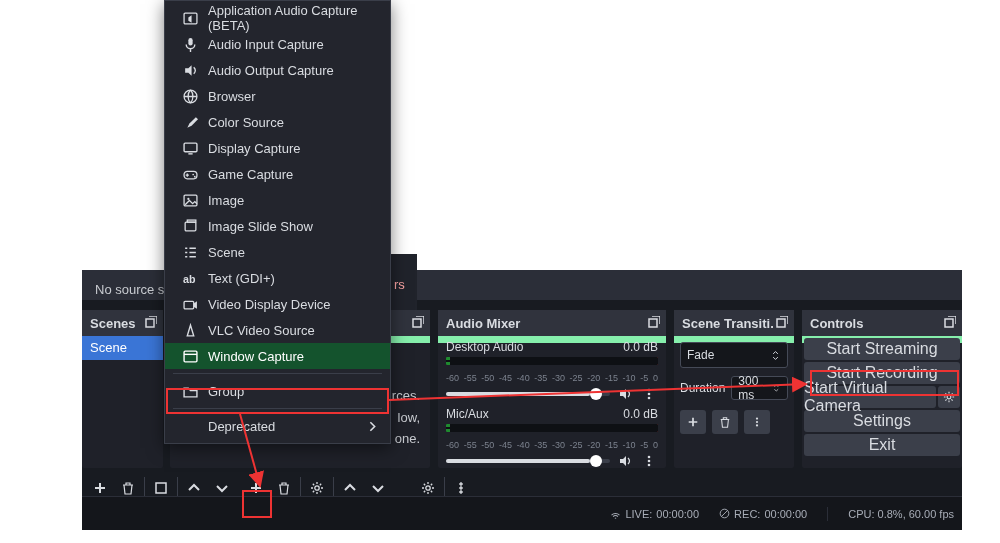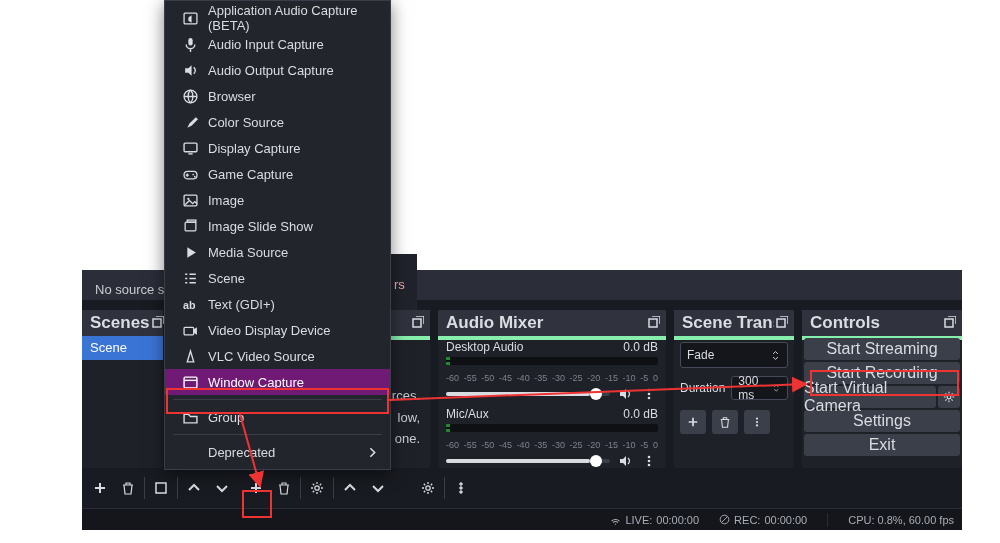--- a/index.html
+++ b/index.html
@@ -8,21 +8,21 @@
 .tabbar{position:absolute;left:0;top:0;width:100%;height:30px;background:#2b2e38;display:flex;align-items:center}
 .tab{padding:16px 12px;color:#fca5a5;font-size:13px}
 .hint{position:absolute;left:13px;top:12px;color:#c8cbd0;font-size:13px}
 
 .dock{position:absolute;top:40px;height:158px;background:#1f2129;border-radius:2px}
 .dock.scenes{left:0;width:81px}
 .dock.sources{left:88px;width:260px}
 .dock.mixer{left:356px;width:228px}
 .dock.trans{left:592px;width:120px}
 .dock.ctrl{left:720px;width:160px}
-.dock-head{height:26px;background:#30333d;display:flex;align-items:center;justify-content:space-between;padding:0 6px 0 8px;font-weight:600;color:#d9dce1;font-size:17px;border-bottom:4px solid #86efac}
+.dock-head{height:26px;background:#30333d;display:flex;align-items:center;justify-content:space-between;padding:0 6px 0 8px;font-weight:600;color:#d9dce1;font-size:13px;border-bottom:7px solid #86efac}
 .dock-body{position:absolute;top:26px;left:0;right:0;bottom:0}
 .pop-icon svg{width:14px;height:14px;stroke:#c8cbd0}
 
 
 .scene-item{background:#3a75d6;color:#fff;height:24px;line-height:24px;padding-left:8px;font-size:13px}
 
 
 .sources-text{font-size:13px;color:#c8cbd0;padding:8px;line-height:1.5}
 .sources-text p{margin:0 0 2px 0}
 
@@ -58,29 +58,29 @@
 .ctrl-row .gear{flex:0 0 22px;width:22px}
 
 
 .bottombar{position:absolute;left:0;bottom:22px;width:100%;height:40px;background:#181b21;display:flex;align-items:center}
 .btn-row{display:flex;align-items:center;gap:0}
 .tb-btn{width:28px;height:30px;display:flex;align-items:center;justify-content:center}
 .tb-btn svg{width:14px;height:14px;fill:#c8cbd0;stroke:#c8cbd0}
 .vsep{width:1px;height:22px;background:#3a3e49;margin:0 2px}
 
 
-.statusbar{position:absolute;left:0;bottom:0;width:100%;height:22px;background:#14161b;border-top:1px solid #2b2e38;display:flex;justify-content:flex-end;align-items:center;gap:20px;padding-right:8px;box-sizing:border-box;font-size:11px;color:#a8adb7}
+.statusbar{position:absolute;left:0;bottom:0;width:100%;height:34px;background:#14161b;border-top:1px solid #2b2e38;display:flex;justify-content:flex-end;align-items:center;gap:20px;padding-right:8px;box-sizing:border-box;font-size:11px;color:#a8adb7}
 .status-item{display:flex;align-items:center;gap:4px}
 .status-item svg{width:11px;height:11px;fill:#7c828e}
 .status-sep{width:1px;height:14px;background:#2b2e38}
 
 
 .ctx{position:absolute;left:164px;top:0;width:225px;background:#23252d;border:1px solid #3a3e49;padding:4px 0;box-shadow:0 4px 16px rgba(0,0,0,.5)}
 .ctx-item{height:26px;display:flex;align-items:center;padding:0 18px;gap:10px;font-size:13px;color:#d9dce1}
-.ctx-item.sel{background:#701a75;color:#fff}
+.ctx-item.sel{background:#14532d;color:#fff}
 .ctx-item svg{width:15px;height:15px;fill:#d9dce1;flex:0 0 15px}
 .ctx-item.sel svg{fill:#fff}
 .ctx-sep{height:1px;background:#3a3e49;margin:4px 8px}
 .ctx-sub{justify-content:flex-start;position:relative}
 .ctx-sub .arrow{position:absolute;right:10px}
 .ctx-sub .spacer{width:15px;flex:0 0 15px}
 
 
 .redbox{position:absolute;border:2px solid #e33;pointer-events:none;box-sizing:border-box}
 .redbox.win{left:166px;top:388px;width:223px;height:26px}
@@ -557,26 +557,20 @@
       <span>Image</span>
     </div>
   <div class="ctx-item">
       <svg viewBox="0 0 14 14">
         <use href="#i-slideshow"></use>
       </svg>
       <span>Image Slide Show</span>
     </div>
   <div class="ctx-item">
       <svg viewBox="0 0 14 14">
-        <use href="#i-play"></use>
-      </svg>
-      <span>Media Source</span>
-    </div>
-  <div class="ctx-item">
-      <svg viewBox="0 0 14 14">
         <use href="#i-list"></use>
       </svg>
       <span>Scene</span>
     </div>
   <div class="ctx-item">
       <svg viewBox="0 0 14 14">
         <use href="#i-text"></use>
       </svg>
       <span>Text (GDI+)</span>
     </div>

